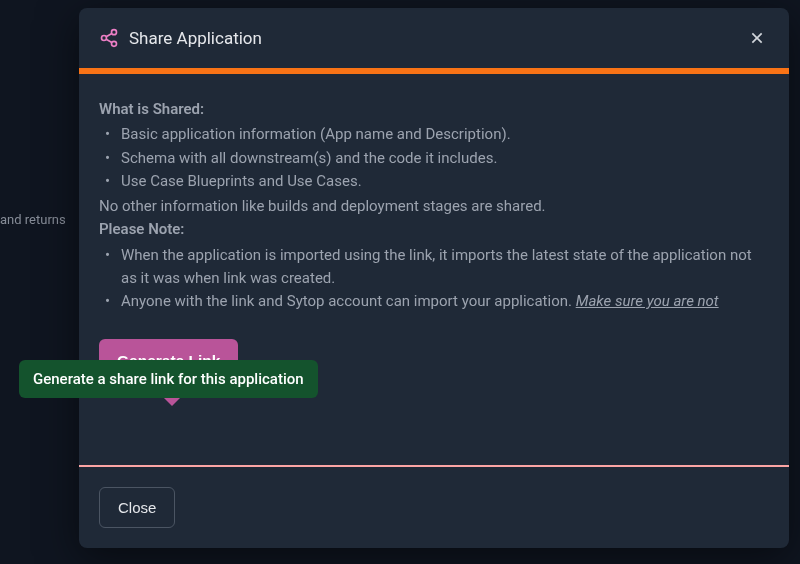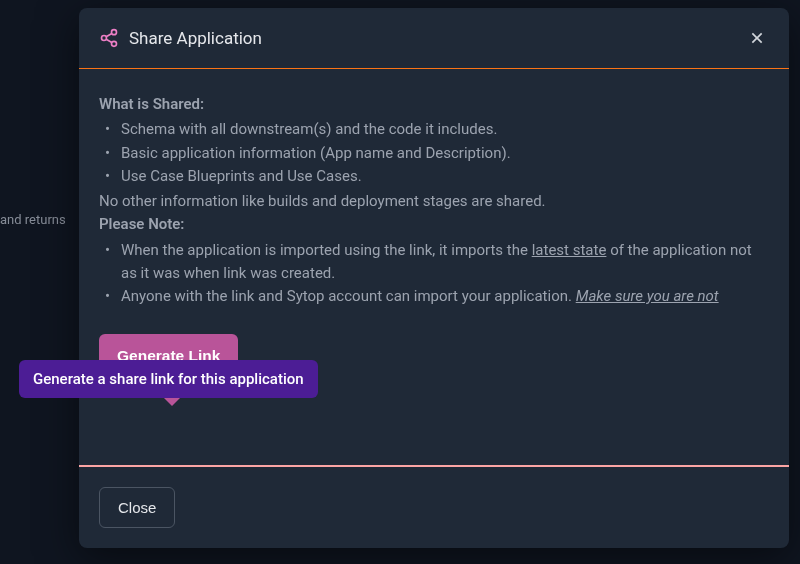--- a/index.html
+++ b/index.html
@@ -33,21 +33,21 @@
       background: #1f2937;
       border-radius: 8px;
       box-shadow: 0 10px 40px rgba(0,0,0,0.5);
       display: flex;
       flex-direction: column;
     }
     .modal-header {
       display: flex;
       align-items: center;
       padding: 18px 20px 18px 20px;
-      border-bottom: 1px solid #f97316;
+      border-bottom: 6px solid #f97316;
     }
     .share-icon {
       width: 20px;
       height: 20px;
       margin-right: 10px;
       flex-shrink: 0;
     }
     .modal-title {
       font-size: 17px;
       color: #e5e7eb;
@@ -87,21 +87,21 @@
     }
     .bullet-list li::before {
       content: "•";
       position: absolute;
       left: 6px;
       color: #9ca3af;
     }
     .plain-line {
       padding-left: 0;
     }
-    .underline { text-decoration: underline; }
+    .underline { }
     .italic-underline { text-decoration: underline; font-style: italic; }
     .generate-wrap {
       margin-top: 26px;
       position: relative;
     }
     .generate-btn {
       background: #b95499;
       color: #ffffff;
       border: none;
       border-radius: 6px;
@@ -120,21 +120,21 @@
       border: 1px solid #4b5563;
       border-radius: 6px;
       padding: 11px 18px;
       font-size: 15px;
       cursor: pointer;
     }
     .tooltip {
       position: absolute;
       left: 19px;
       top: 360px;
-      background: #4c1d95;
+      background: #14532d;
       color: #ffffff;
       font-size: 15px;
       font-weight: 500;
       padding: 10px 14px;
       border-radius: 6px;
       white-space: nowrap;
       z-index: 10;
     }
     .tooltip::after {
       content: "";
@@ -170,22 +170,22 @@
         <svg viewBox="0 0 24 24" stroke="#d1d5db" stroke-width="2.5" fill="none">
           <line x1="5" y1="5" x2="19" y2="19"></line>
           <line x1="19" y1="5" x2="5" y2="19"></line>
         </svg>
       </button>
     </div>
 
     <div class="modal-body">
       <div class="section-heading">What is Shared:</div>
       <ul class="bullet-list">
+        <li>Basic application information (App name and Description).</li>
         <li>Schema with all downstream(s) and the code it includes.</li>
-        <li>Basic application information (App name and Description).</li>
         <li>Use Case Blueprints and Use Cases.</li>
       </ul>
       <div class="plain-line">No other information like builds and deployment stages are shared.</div>
 
       <div class="section-heading">Please Note:</div>
       <ul class="bullet-list">
         <li>
           <span>When the application is imported using the link, it imports the </span><span class="underline">latest state</span><span> of the application not as it was when link was created.</span>
         </li>
         <li>

